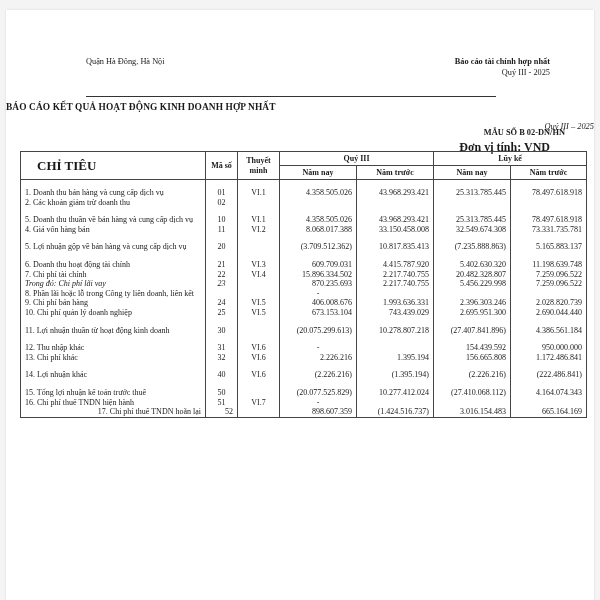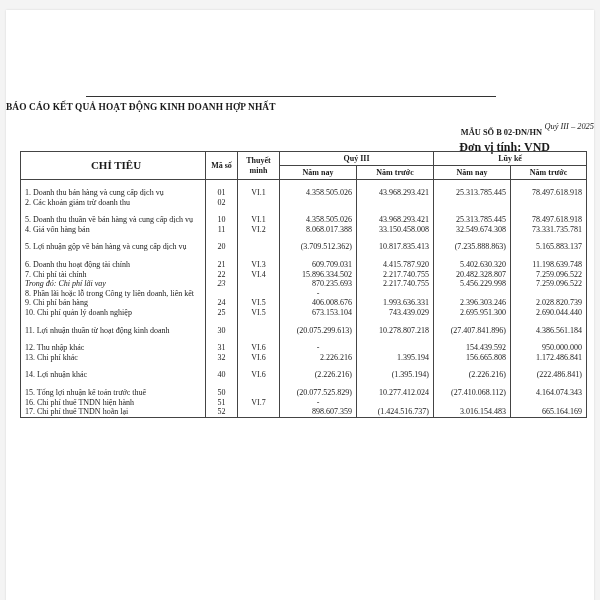--- a/index.html
+++ b/index.html
@@ -14,44 +14,49 @@
     background: #ffffff;
     box-shadow: 0 0 2px rgba(0,0,0,0.12);
   }
   .hdr { position: absolute; left: 80px; top: 46px; width: 412px; font-size: 8.3px; line-height: 11px; }
   .hdr .co { font-weight: bold; font-size: 8.6px; }
   .hdr-right { position: absolute; right: 44px; top: 46px; text-align: right; font-size: 8.3px; line-height: 11px; }
   .hdr-right .b { font-weight: bold; }
   .rule { position: absolute; left: 80px; top: 86px; width: 410px; border-top: 1px solid #333; }
   .title { position: absolute; left: 0; width: 588px; top: 92px; text-align: left; font-weight: bold; font-size: 9.4px; letter-spacing: 0.1px; }
   .subtitle { position: absolute; left: 0; width: 588px; top: 112px; text-align: right; font-style: italic; font-size: 8.4px; }
-  .form { position: absolute; right: 52px; top: 118px; font-weight: bold; font-size: 8.4px; }
+  .form { position: absolute; right: 29px; top: 118px; font-weight: bold; font-size: 8.4px; }
   .unit { position: absolute; right: 44px; top: 130px; font-size: 12px; font-weight: bold; }
 
   table.rpt {
     position: absolute; left: 14px; top: 141px; width: 566px;
     border-collapse: collapse; table-layout: fixed;
     font-size: 8px; line-height: 9.6px;
   }
   table.rpt th, table.rpt td { border-left: 1px solid #444; border-right: 1px solid #444; padding: 0 4px; vertical-align: bottom; }
   table.rpt thead th { border: 1px solid #444; font-weight: bold; text-align: center; vertical-align: middle; height: 13px; padding: 0 2px; }
-  table.rpt thead th.chi { text-align: center; padding-left: 8px; font-size: 11px; }
+  table.rpt thead th.chi { text-align: left; padding-left: 16px; font-size: 13px; }
   td.name { text-align: left; padding-left: 8px; }
   td.code, td.note { text-align: center; }
   td.num { text-align: right; padding-right: 5px; white-space: nowrap; }
   tr.bold td { font-weight: normal; }
   tr.ital td.name, tr.ital td.code { font-style: italic; }
   tr.gap td { height: 8px; }
-  tbody tr:last-child td { border-bottom: 1px solid #444; }
+  tbody tr:last-child td { border-bottom: 1px solid #444; text-align: right; }
 </style>
 </head>
 <body>
 
 <div class="page">
   <div class="hdr">
+    <div>Quận Hà Đông, Hà Nội</div>
+  </div>
+  <div class="hdr-right">
+    <div class="b">Báo cáo tài chính hợp nhất</div>
+    <div>Quý III - 2025</div>
   </div>
   <div class="rule"></div>
   <div class="title">BÁO CÁO KẾT QUẢ HOẠT ĐỘNG KINH DOANH HỢP NHẤT</div>
   <div class="subtitle">Quý III – 2025</div>
   <div class="form">MẪU SỐ B 02-DN/HN</div>
   <div class="unit">Đơn vị tính: VND</div>
 
   <table class="rpt">
     <colgroup>
       <col style="width:185px">

